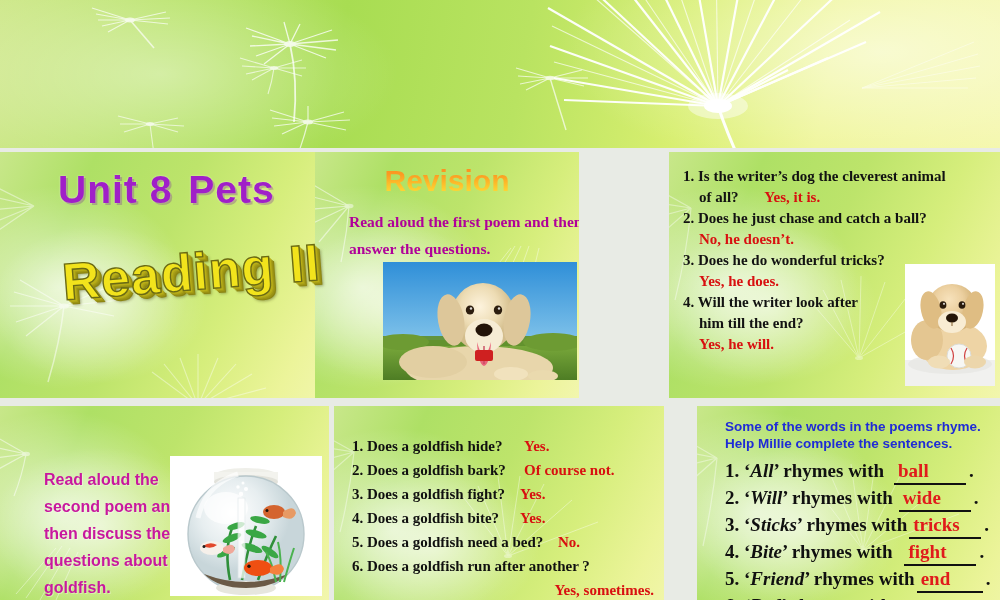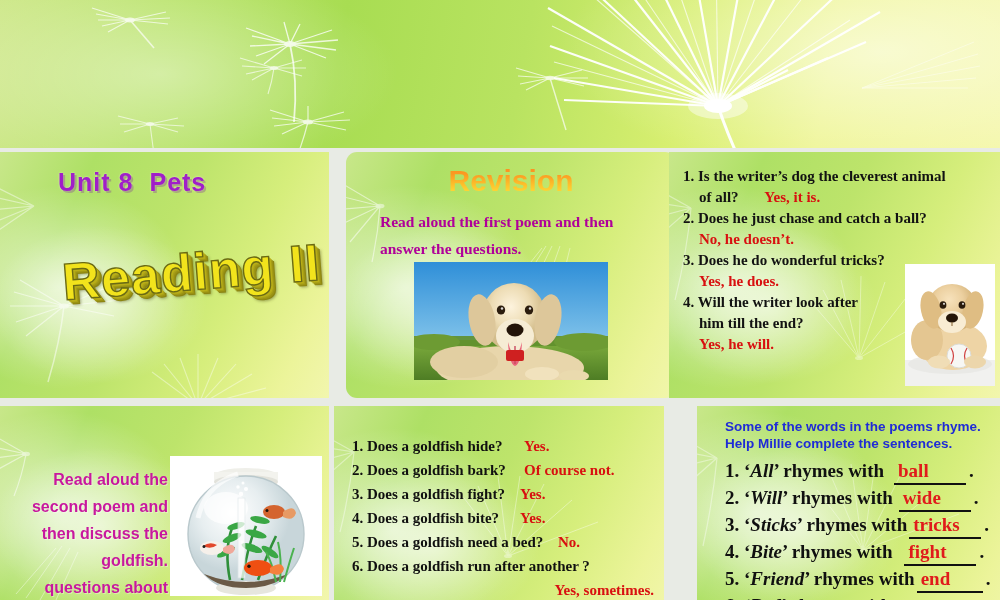--- a/index.html
+++ b/index.html
@@ -30,33 +30,33 @@
     position:absolute; overflow:hidden;
     background:
       radial-gradient(ellipse 190px 150px at 18% 55%, rgba(255,255,255,.62) 0%, rgba(255,255,255,0) 68%),
       linear-gradient(115deg,#c8e78a 0%,#aee065 22%,#bde46b 46%,#d6ee7c 68%,#ecf49a 88%,#f2f6ad 100%);
   }
   .panel .pglow{
     position:absolute; inset:0; pointer-events:none;
     background:radial-gradient(ellipse 150px 110px at 30% 62%, rgba(255,255,255,.55) 0%, rgba(255,255,255,0) 72%);
   }
   .p-tl { left:0;   top:152px; width:329px; height:246px; }
-  .p-tm { left:346px;top:152px; width:330px; height:246px;border-radius:11px; }
+  .p-tm { left:315px;top:152px; width:264px; height:246px; }
   .p-tr { left:669px;top:152px; width:331px; height:246px; }
   .p-bl { left:0;   top:406px; width:329px; height:194px; }
   .p-bm { left:334px;top:406px; width:330px; height:225px; }
   .p-br { left:669px;top:406px; width:331px; height:194px;margin-left:28px; }
 
   .pcontent { position:relative; width:100%; height:100%; z-index:3; }
 
   
   .unit-title {
     position:absolute; left:58px; top:168px;
     font-family:"Liberation Sans", sans-serif;
-    font-weight:bold; font-size:25px; color:#a01fc8;
+    font-weight:bold; font-size:39px; color:#a01fc8;
     letter-spacing:1px; white-space:nowrap;
     text-shadow:2px 2px 0 rgba(120,40,150,.30), 0 0 2px rgba(255,255,255,.6);
     z-index:6;
   }
   .unit-title .u-pets{ margin-left:16px; }
 
   .reading-wordart{
     position:absolute; left:62px; top:242px;
     font-family:"Liberation Sans", sans-serif;
     font-weight:bold; font-size:52px;
@@ -82,26 +82,25 @@
   }
 
   
   .purple-instr{
     position:absolute; left:34px; top:56px; width:268px;
     font-family:"Liberation Serif", serif;
     font-weight:bold; font-size:15.5px; line-height:27px;
     color:#b0009a;
   }
   .magenta-instr{
-    position:absolute; left:28px; top:60px; width:140px;
+    position:absolute; left:44px; top:60px; width:140px;
     font-family:"Liberation Sans", sans-serif;
     font-weight:bold; font-size:16px; line-height:27px;
     color:#c8189e;
     text-shadow:1px 1px 0 rgba(255,255,255,.35);
-    text-align:right;
   }
 
   .qlist{ position:absolute; left:14px; top:14px; width:305px; }
   .qrow{
     font-family:"Liberation Serif", serif;
     font-weight:bold; font-size:15px; line-height:21px; color:#121212;
     white-space:nowrap;
   }
   .qrow.indent{ padding-left:16px; }
   .ans{ color:#d81010; }
@@ -504,22 +503,22 @@
           <path d="M12 62 L52 16 M22 66 L58 14 M36 68 L66 16 M52 68 L74 20"></path>
         </g>
       </svg>
     </div>
 
     <div class="pcontent">
       <div class="magenta-instr">
         <div>Read aloud the</div>
         <div>second poem and</div>
         <div>then discuss the</div>
+        <div>questions about</div>
         <div>goldfish.</div>
-        <div>questions about</div>
       </div>
 
       <div class="photo" style="left:170px;top:50px;width:152px;height:140px;">
         <svg width="152" height="140" viewBox="0 0 152 140">
           <defs>
             <radialGradient id="bowlg" cx="38%" cy="32%">
               <stop offset="0%" stop-color="#ffffff"></stop>
                 <stop offset="55%" stop-color="#e7eef0"></stop>
               <stop offset="100%" stop-color="#c8d6da"></stop>
             </radialGradient>

